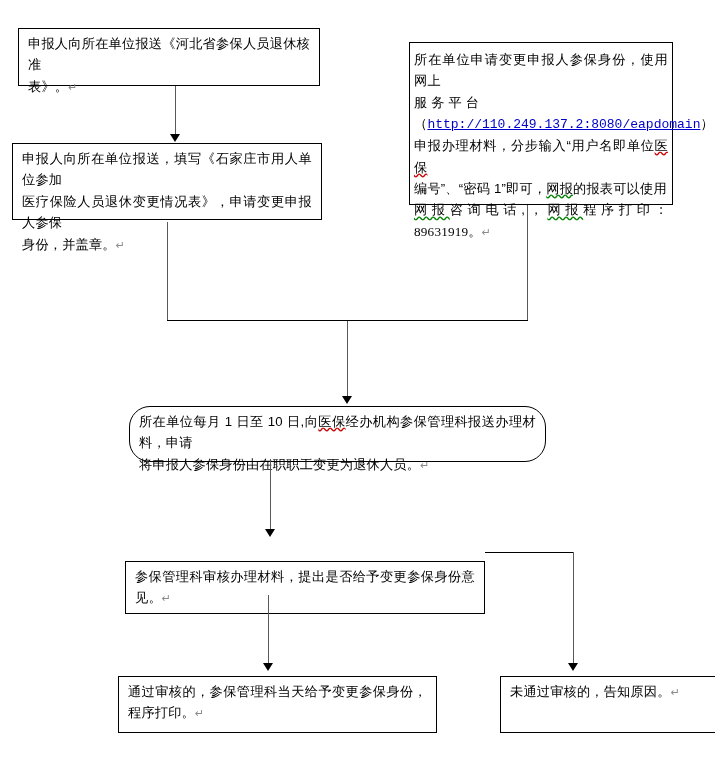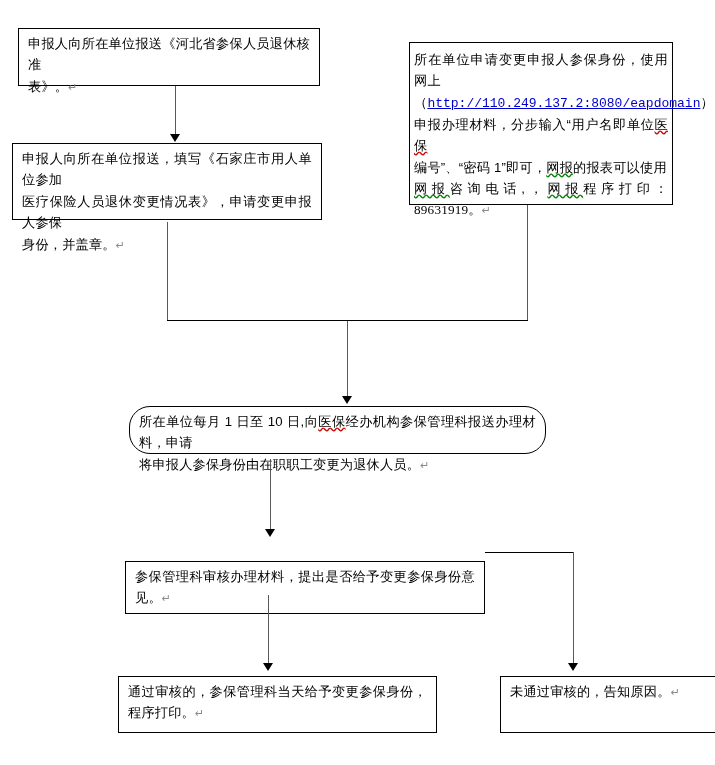--- a/index.html
+++ b/index.html
@@ -97,27 +97,33 @@
   </div>
 
   <div class="box" style="left:12px; top:143px; width:310px; height:77px;">
     <span class="txt">申报人向所在单位报送，填写《石家庄市用人单位参加</span>
     <span class="txt">医疗保险人员退休变更情况表》，申请变更申报人参保</span>
     <span class="txt"><span>身份，并盖章。</span><span class="pilcrow">↵</span></span>
   </div>
 
   <div class="box" style="left:409px; top:42px; width:264px; height:163px; padding:6px 4px;">
     <span class="txt">所在单位申请变更申报人参保身份，使用网上</span>
+    <span class="txt spread">
+      <span>服</span>
+      <span>务</span>
+      <span>平</span>
+      <span>台</span>
+    </span>
     <span class="txt url-line"><span>（</span><span class="url">http://110.249.137.2:8080/eapdomain</span><span>）</span></span>
     <span class="txt"><span>申报办理材料，分步输入“用户名即单位</span><span class="sq-red">医保</span></span>
     <span class="txt"><span>编号”、“密码 1”即可，</span><span class="sq-green">网报</span><span>的报表可以使用</span></span>
     <span class="txt"><span class="sq-green">网报</span><span>咨询电话,，</span><span class="sq-green">网报</span><span>程序打印：</span><span class="num">89631919</span><span>。</span><span class="pilcrow">↵</span></span>
   </div>
 
-  <div class="box" style="left:129px; top:406px; width:417px; height:48px;border-radius:21px;">
+  <div class="box" style="left:129px; top:406px; width:417px; height:56px;border-radius:21px;">
     <span class="txt"><span>所在单位每月 1 日至 10 日,向</span><span class="sq-red">医保</span><span>经办机构参保管理科报送办理材料，申请</span></span>
     <span class="txt"><span>将申报人参保身份由在职职工变更为退休人员。</span><span class="pilcrow">↵</span></span>
   </div>
 
   <div class="box" style="left:125px; top:541px; width:360px; height:53px;margin-top:20px;">
     <span class="txt"><span>参保管理科审核办理材料，提出是否给予变更参保身份意见。</span><span class="pilcrow">↵</span></span>
   </div>
 
   <div class="box" style="left:118px; top:676px; width:319px; height:57px;">
     <span class="txt"><span>通过审核的，参保管理科当天给予变更参保身份，程序打印。</span><span class="pilcrow">↵</span></span>

